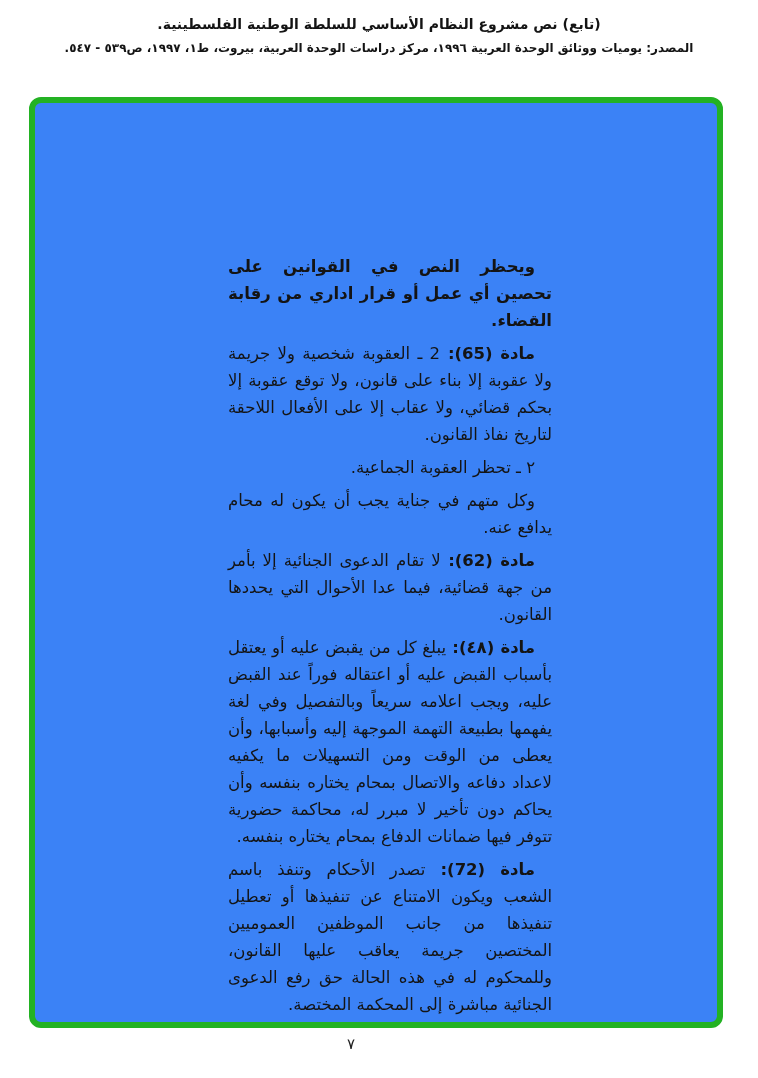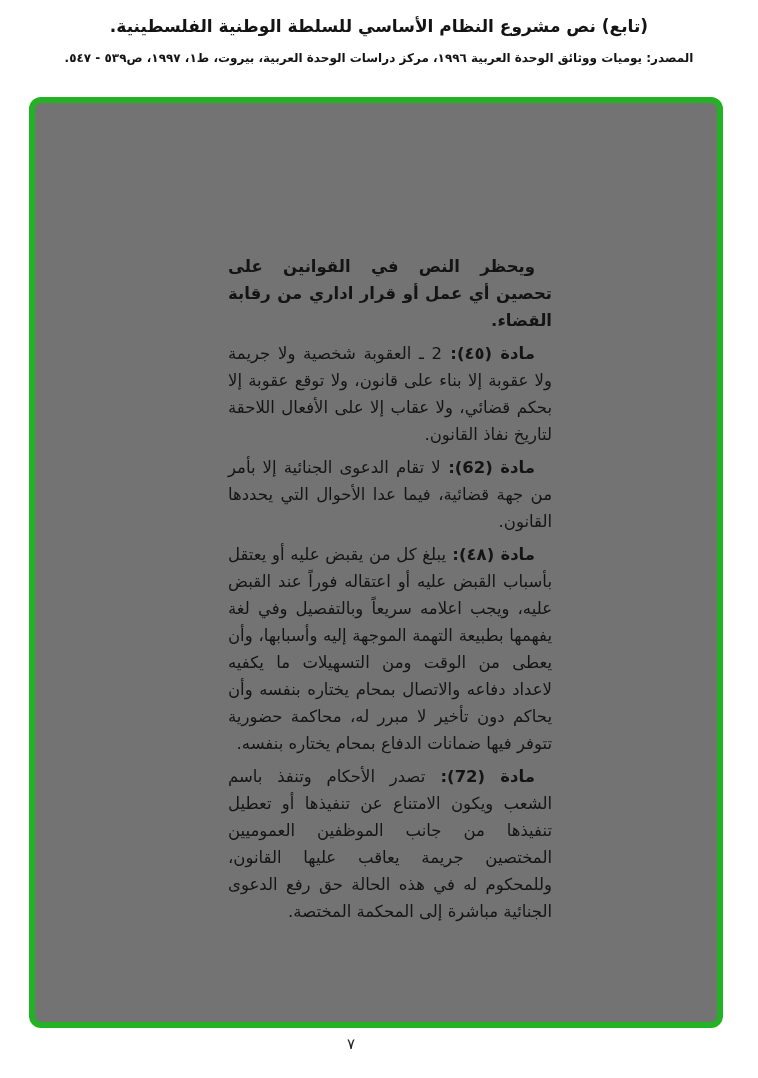--- a/index.html
+++ b/index.html
@@ -14,39 +14,39 @@
   }
   .header {
     position: absolute;
     top: 16px;
     left: 0;
     right: 0;
     text-align: center;
     direction: rtl;
   }
   .title {
-    font-size: 17px;
+    font-size: 14px;
     font-weight: bold;
     letter-spacing: 0px;
   }
   .source {
     font-size: 12px;
     font-weight: bold;
-    margin-top: 15px;
+    margin-top: 9px;
   }
   .frame {
     position: absolute;
     left: 29px;
     top: 97px;
     width: 694px;
     height: 931px;
     border: 6px solid #23b223;
     border-radius: 12px;
     box-sizing: border-box;
-    background: #737373;
+    background: #3b82f6;
   }
   .content {
     position: absolute;
     top: 150px;
     left: 193px;
     width: 324px;
     direction: rtl;
     text-align: justify;
     font-size: 16.5px;
     line-height: 27px;
@@ -73,21 +73,23 @@
 <div class="page" style="color: rgb(20, 20, 20);">
 
   <div class="header">
     <div class="title">(تابع) نص مشروع النظام الأساسي للسلطة الوطنية الفلسطينية.</div>
     <div class="source">المصدر: يوميات ووثائق الوحدة العربية ١٩٩٦، مركز دراسات الوحدة العربية، بيروت، ط١، ١٩٩٧، ص٥٣٩ - ٥٤٧.</div>
   </div>
 
   <div class="frame" style="border-color: rgb(35, 178, 35);">
     <div class="content">
         <p class="para body-bold"><span>ويحظر النص في القوانين على تحصين أي عمل أو قرار اداري من رقابة القضاء.</span></p>
-        <p class="para article"><span class="article-label">مادة (٤٥): </span><span>2 ـ العقوبة شخصية ولا جريمة ولا عقوبة إلا بناء على قانون، ولا توقع عقوبة إلا بحكم قضائي، ولا عقاب إلا على الأفعال اللاحقة لتاريخ نفاذ القانون.</span></p>
+        <p class="para article"><span class="article-label">مادة (65): </span><span>2 ـ العقوبة شخصية ولا جريمة ولا عقوبة إلا بناء على قانون، ولا توقع عقوبة إلا بحكم قضائي، ولا عقاب إلا على الأفعال اللاحقة لتاريخ نفاذ القانون.</span></p>
+        <p class="para body"><span>٢ ـ تحظر العقوبة الجماعية.</span></p>
+        <p class="para body"><span>وكل متهم في جناية يجب أن يكون له محام يدافع عنه.</span></p>
         <p class="para article"><span class="article-label">مادة (62): </span><span>لا تقام الدعوى الجنائية إلا بأمر من جهة قضائية، فيما عدا الأحوال التي يحددها القانون.</span></p>
         <p class="para article"><span class="article-label">مادة (٤٨): </span><span>يبلغ كل من يقبض عليه أو يعتقل بأسباب القبض عليه أو اعتقاله فوراً عند القبض عليه، ويجب اعلامه سريعاً وبالتفصيل وفي لغة يفهمها بطبيعة التهمة الموجهة إليه وأسبابها، وأن يعطى من الوقت ومن التسهيلات ما يكفيه لاعداد دفاعه والاتصال بمحام يختاره بنفسه وأن يحاكم دون تأخير لا مبرر له، محاكمة حضورية تتوفر فيها ضمانات الدفاع بمحام يختاره بنفسه.</span></p>
         <p class="para article"><span class="article-label">مادة (72): </span><span>تصدر الأحكام وتنفذ باسم الشعب ويكون الامتناع عن تنفيذها أو تعطيل تنفيذها من جانب الموظفين العموميين المختصين جريمة يعاقب عليها القانون، وللمحكوم له في هذه الحالة حق رفع الدعوى الجنائية مباشرة إلى المحكمة المختصة.</span></p>
       </div>
   </div>
 
   <div class="page-number">٧</div>
 
 </div>
 

